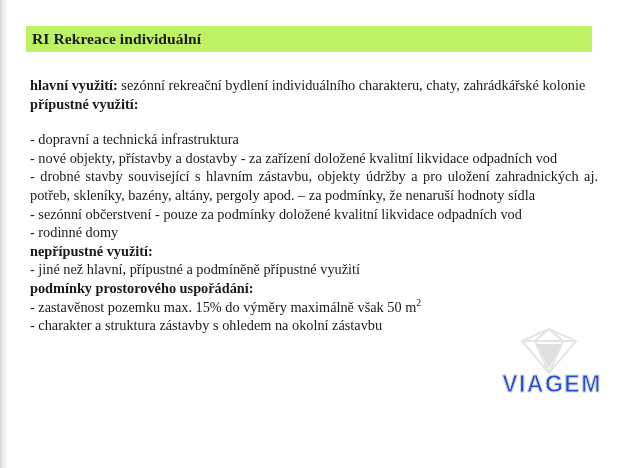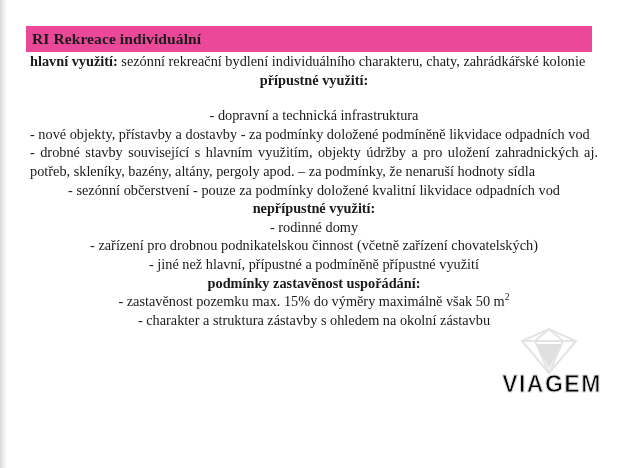--- a/index.html
+++ b/index.html
@@ -33,42 +33,42 @@
     height: 468px;
     padding: 0;
   }
   .content {
     position: absolute;
     left: 30px;
     top: 26px;
     width: 568px;
   }
   .section-header {
-    background: #ec4899;
+    background: #bef264;
     font-weight: bold;
     font-size: 15.5px;
     line-height: 21px;
     padding: 2px 6px 3px 6px;
     letter-spacing: 0.1px;
     margin-left: -4px;
     width: 566px;
     box-sizing: border-box;
   }
   .body-block {
-    margin-top: 0;
+    margin-top: 24px;
     font-size: 14.3px;
     line-height: 18.6px;
   }
   p.para {
     margin: 0;
     text-align: justify;
     text-justify: inter-word;
   }
   p.para.nojust {
-    text-align: center;
+    text-align: left;
   }
   .b { font-weight: bold; }
   .spacer {
     height: 17px;
   }
   .sup {
     font-size: 0.68em;
     vertical-align: super;
     line-height: 0;
   }
@@ -92,21 +92,21 @@
   .watermark .wm-text {
     position: absolute;
     left: 0px;
     top: 44px;
     width: 128px;
     text-align: center;
     font-family: "Liberation Sans", "DejaVu Sans", sans-serif;
     font-weight: bold;
     font-size: 23px;
     letter-spacing: 1.5px;
-    color: #000000;
+    color: #1d4ed8;
     -webkit-text-stroke: 1px #d8d8d8;
   }
 </style>
 </head>
 <body>
 
 <div class="page-edge-left"></div>
 
 <div class="page">
 
@@ -118,35 +118,34 @@
 
       <p class="para"><span class="b">hlavní využití:</span><span> sezónní rekreační bydlení individuálního charakteru, chaty, zahrádkářské kolonie</span></p>
 
       <p class="para nojust"><span class="b">přípustné využití:</span></p>
 
       <div class="spacer"></div>
 
       <p class="para nojust">- dopravní a technická infrastruktura</p>
 
 
-      <p class="para">- nové objekty, přístavby a dostavby - za podmínky doložené podmíněně likvidace odpadních vod</p>
+      <p class="para">- nové objekty, přístavby a dostavby - za zařízení doložené kvalitní likvidace odpadních vod</p>
 
-      <p class="para">- drobné stavby související s hlavním využitím, objekty údržby a pro uložení zahradnických aj. potřeb, skleníky, bazény, altány, pergoly apod. – za podmínky, že nenaruší hodnoty sídla</p>
+      <p class="para">- drobné stavby související s hlavním zástavbu, objekty údržby a pro uložení zahradnických aj. potřeb, skleníky, bazény, altány, pergoly apod. – za podmínky, že nenaruší hodnoty sídla</p>
 
       <p class="para nojust">- sezónní občerstvení - pouze za podmínky doložené kvalitní likvidace odpadních vod</p>
 
+      <p class="para nojust">- rodinné domy</p>
+
       <p class="para nojust"><span class="b">nepřípustné využití:</span></p>
 
-      <p class="para nojust">- rodinné domy</p>
-
-      <p class="para nojust">- zařízení pro drobnou podnikatelskou činnost (včetně zařízení chovatelských)</p>
 
       <p class="para nojust">- jiné než hlavní, přípustné a podmíněně přípustné využití</p>
 
-      <p class="para nojust"><span class="b">podmínky zastavěnost uspořádání:</span></p>
+      <p class="para nojust"><span class="b">podmínky prostorového uspořádání:</span></p>
 
 
 
       <p class="para nojust"><span>- zastavěnost pozemku max. 15% do výměry maximálně však 50 m</span><span class="sup">2</span></p>
 
       <p class="para nojust">- charakter a struktura zástavby s ohledem na okolní zástavbu</p>
 
 
     </div>
   </div>

